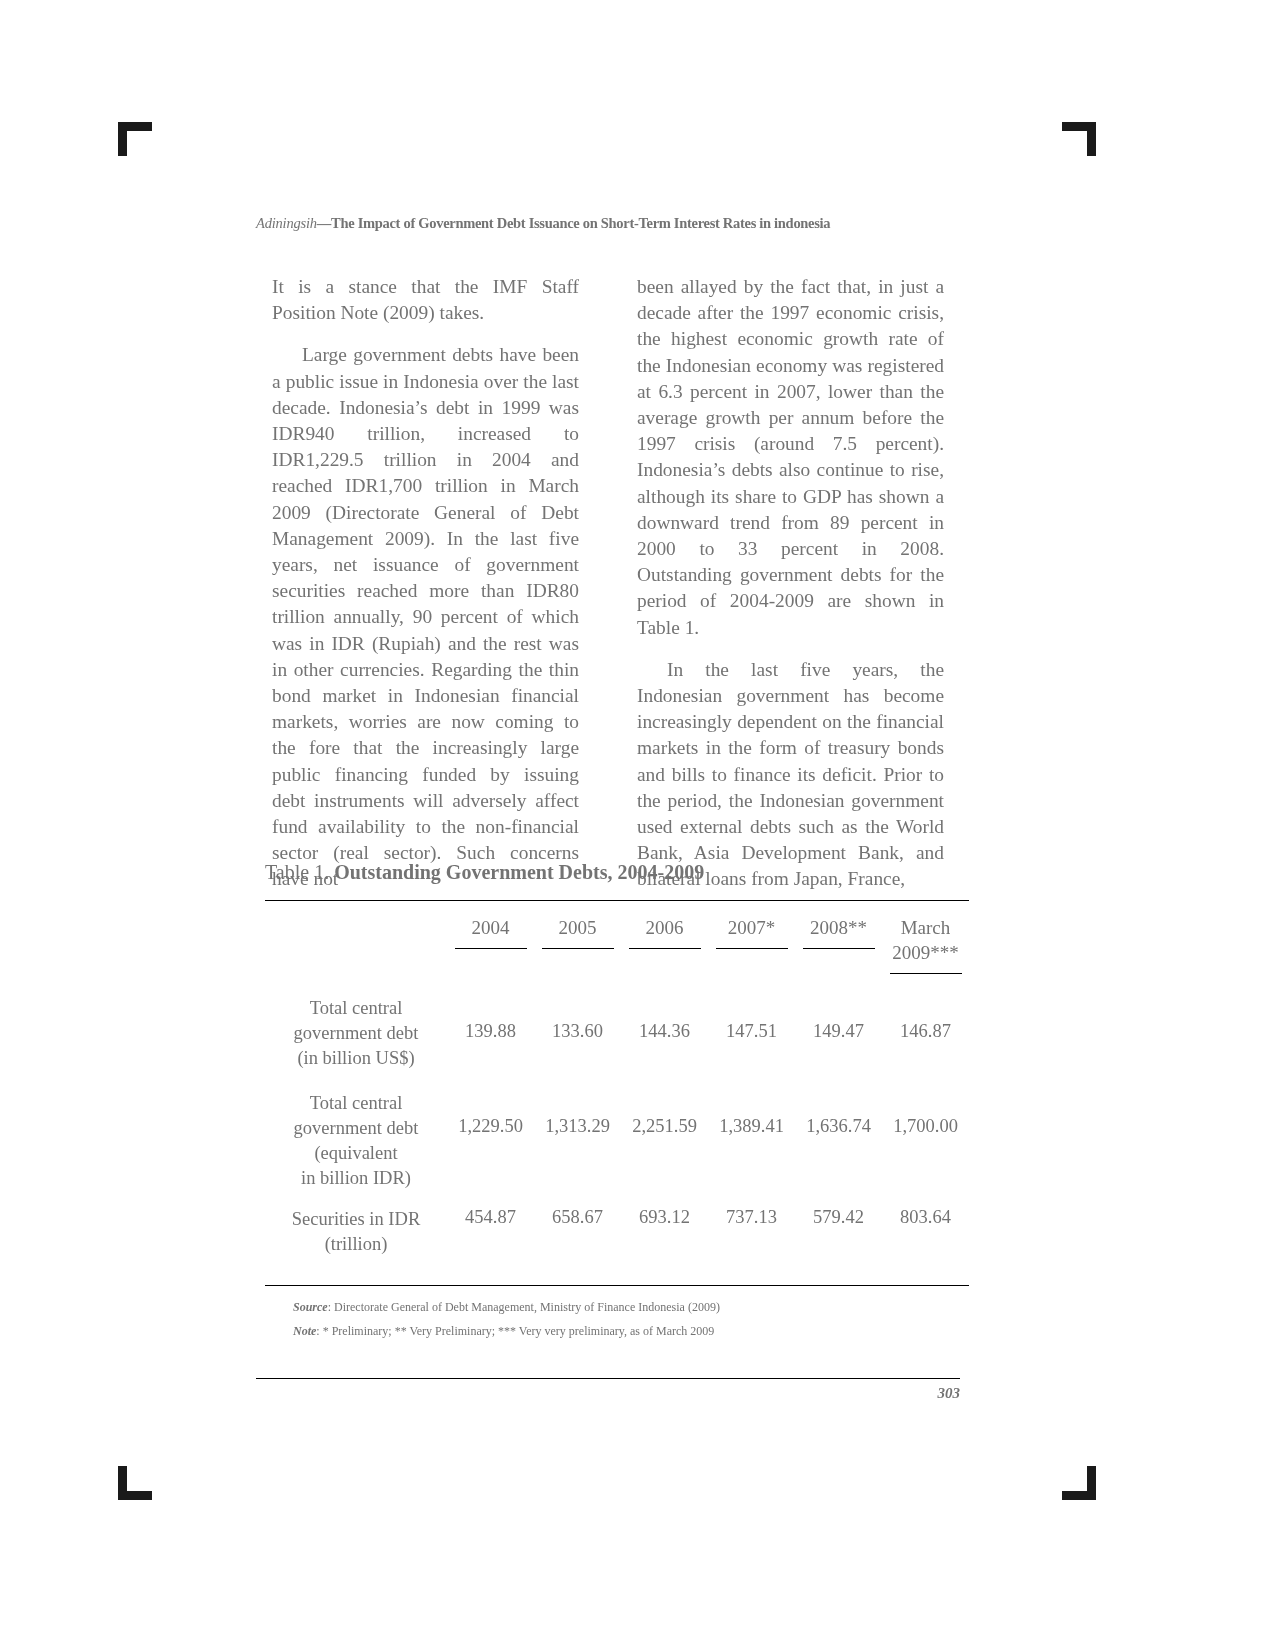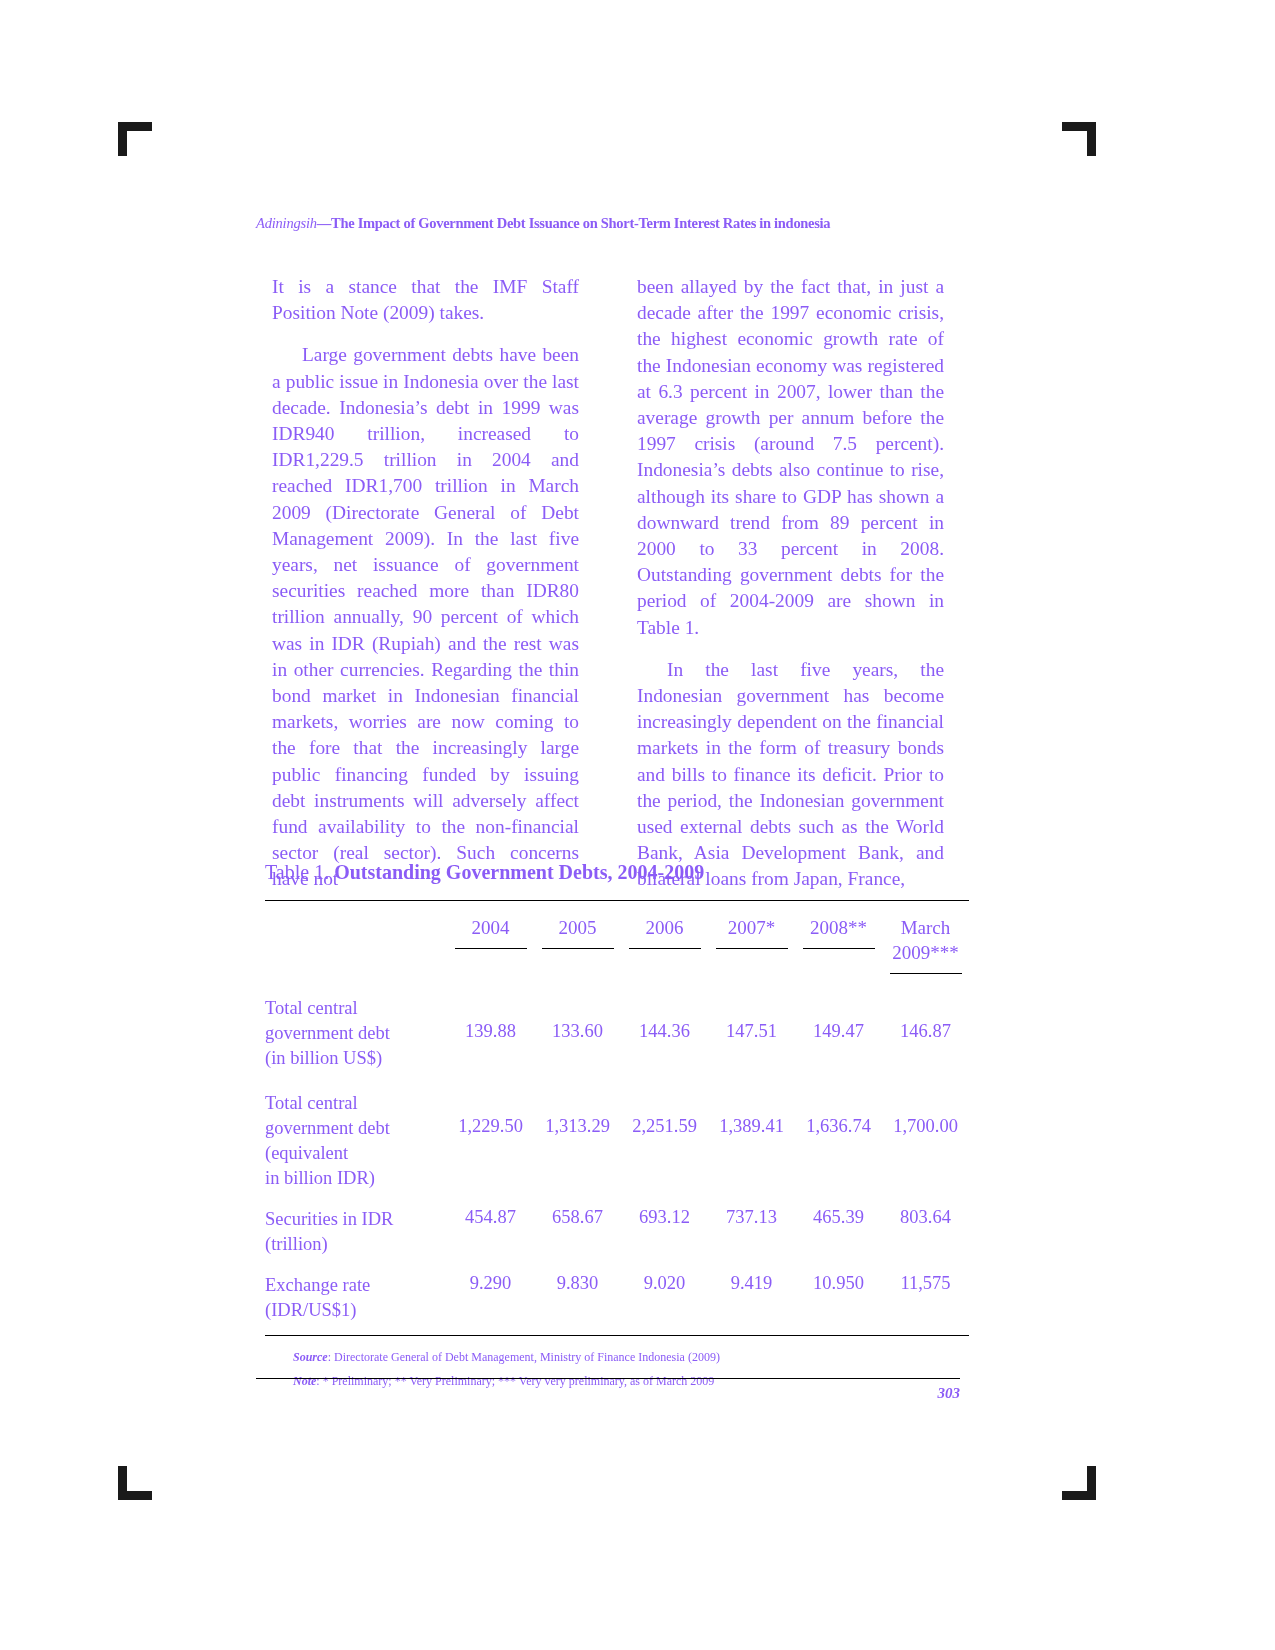--- a/index.html
+++ b/index.html
@@ -6,21 +6,21 @@
     margin: 0;
     padding: 0;
     background: #ffffff;
   }
   .page {
     position: relative;
     width: 1275px;
     height: 1650px;
     background: #ffffff;
     font-family: "Liberation Serif", "DejaVu Serif", serif;
-    color: #8b5cf6;
+    color: #737373;
     overflow: hidden;
   }
 
   
   .crop {
     position: absolute;
     width: 34px;
     height: 34px;
   }
   .crop-tl { left: 118px; top: 122px; }
@@ -98,21 +98,21 @@
   }
 
   table.data {
     width: 704px;
     border-collapse: collapse;
     font-size: 18.5px;
     table-layout: fixed;
   }
   table.data .rowlabel {
     width: 182px;
-    text-align: left;
+    text-align: center;
     vertical-align: top;
     line-height: 25px;
     padding: 0;
   }
   table.data td.num,
   table.data th.num {
     text-align: center;
     vertical-align: top;
     padding: 0;
     width: 87px;
@@ -305,40 +305,28 @@
 
         <tr>
           <td class="rowlabel">
             <span>Securities in IDR</span><br>
             <span>(trillion)</span>
           </td>
           <td class="num"><span>454.87</span></td>
           <td class="num"><span>658.67</span></td>
           <td class="num"><span>693.12</span></td>
           <td class="num"><span>737.13</span></td>
-          <td class="num"><span>465.39</span></td>
+          <td class="num"><span>579.42</span></td>
           <td class="num"><span>803.64</span></td>
         </tr>
 
         <tr class="spacer-small">
             <td colspan="7"></td>
           </tr>
 
-        <tr>
-          <td class="rowlabel">
-            <span>Exchange rate</span><br>
-            <span>(IDR/US$1)</span>
-          </td>
-          <td class="num"><span>9.290</span></td>
-          <td class="num"><span>9.830</span></td>
-          <td class="num"><span>9.020</span></td>
-          <td class="num"><span>9.419</span></td>
-          <td class="num"><span>10.950</span></td>
-          <td class="num"><span>11,575</span></td>
-        </tr>
 
       </tbody>
     </table>
 
     <div class="rule-bottom"></div>
 
     <div class="notes">
       <div>
         <span class="lead">Source</span><span>: Directorate General of Debt Management, Ministry of Finance Indonesia (2009)</span>
       </div>

